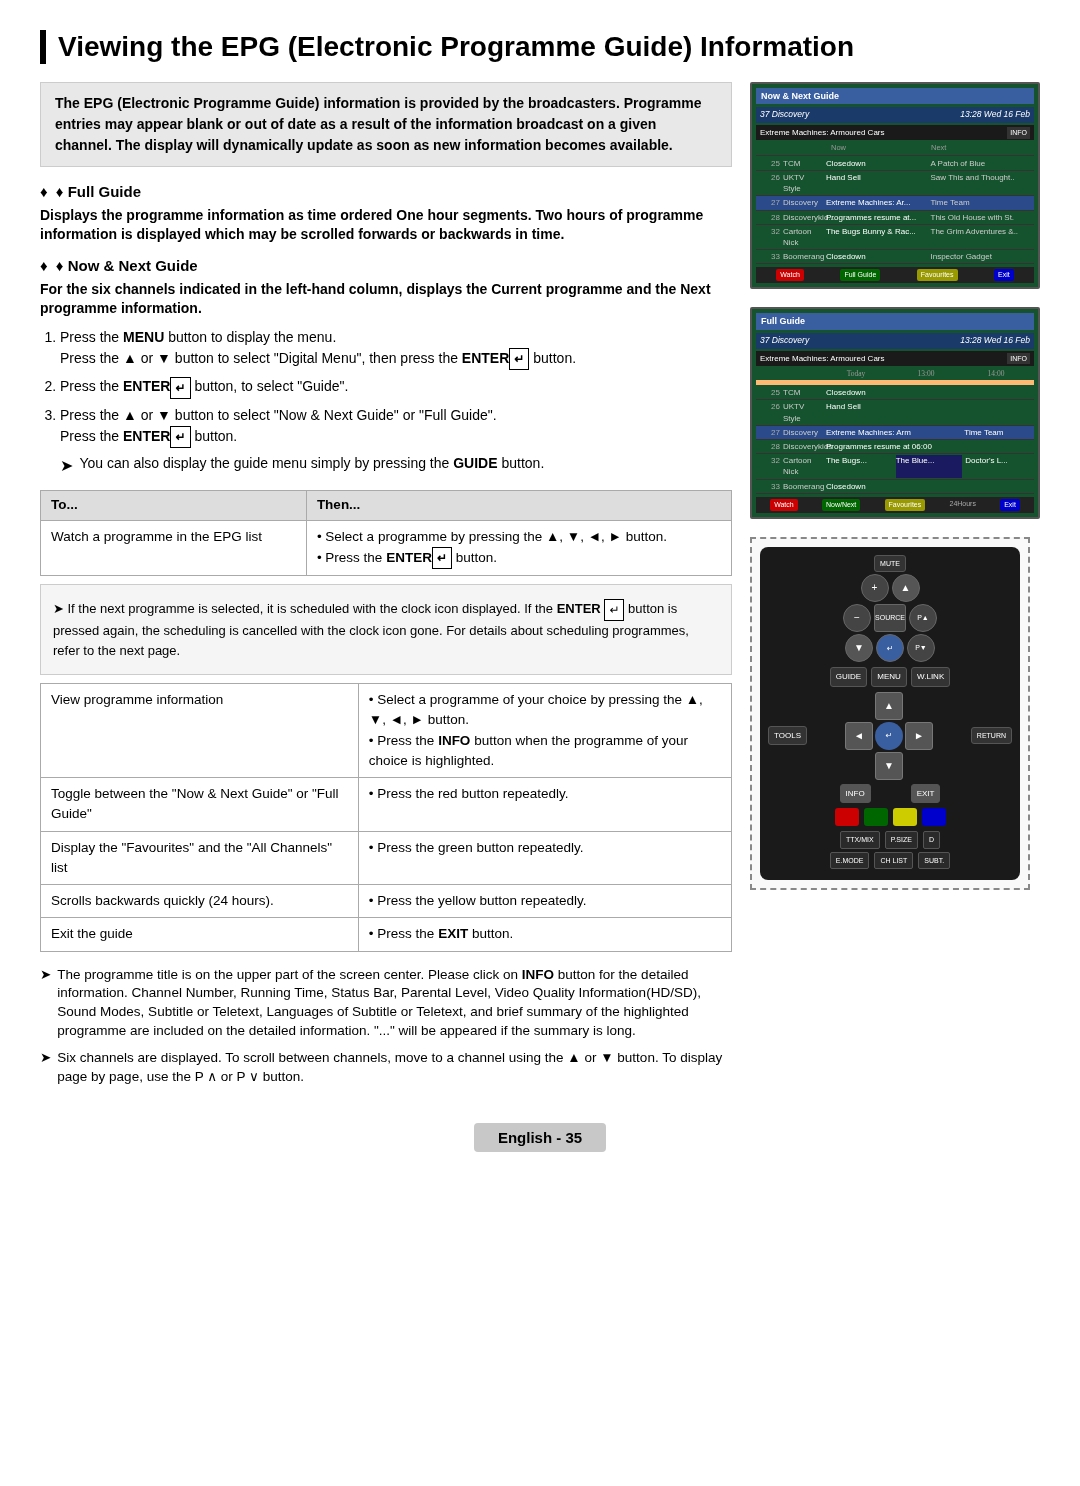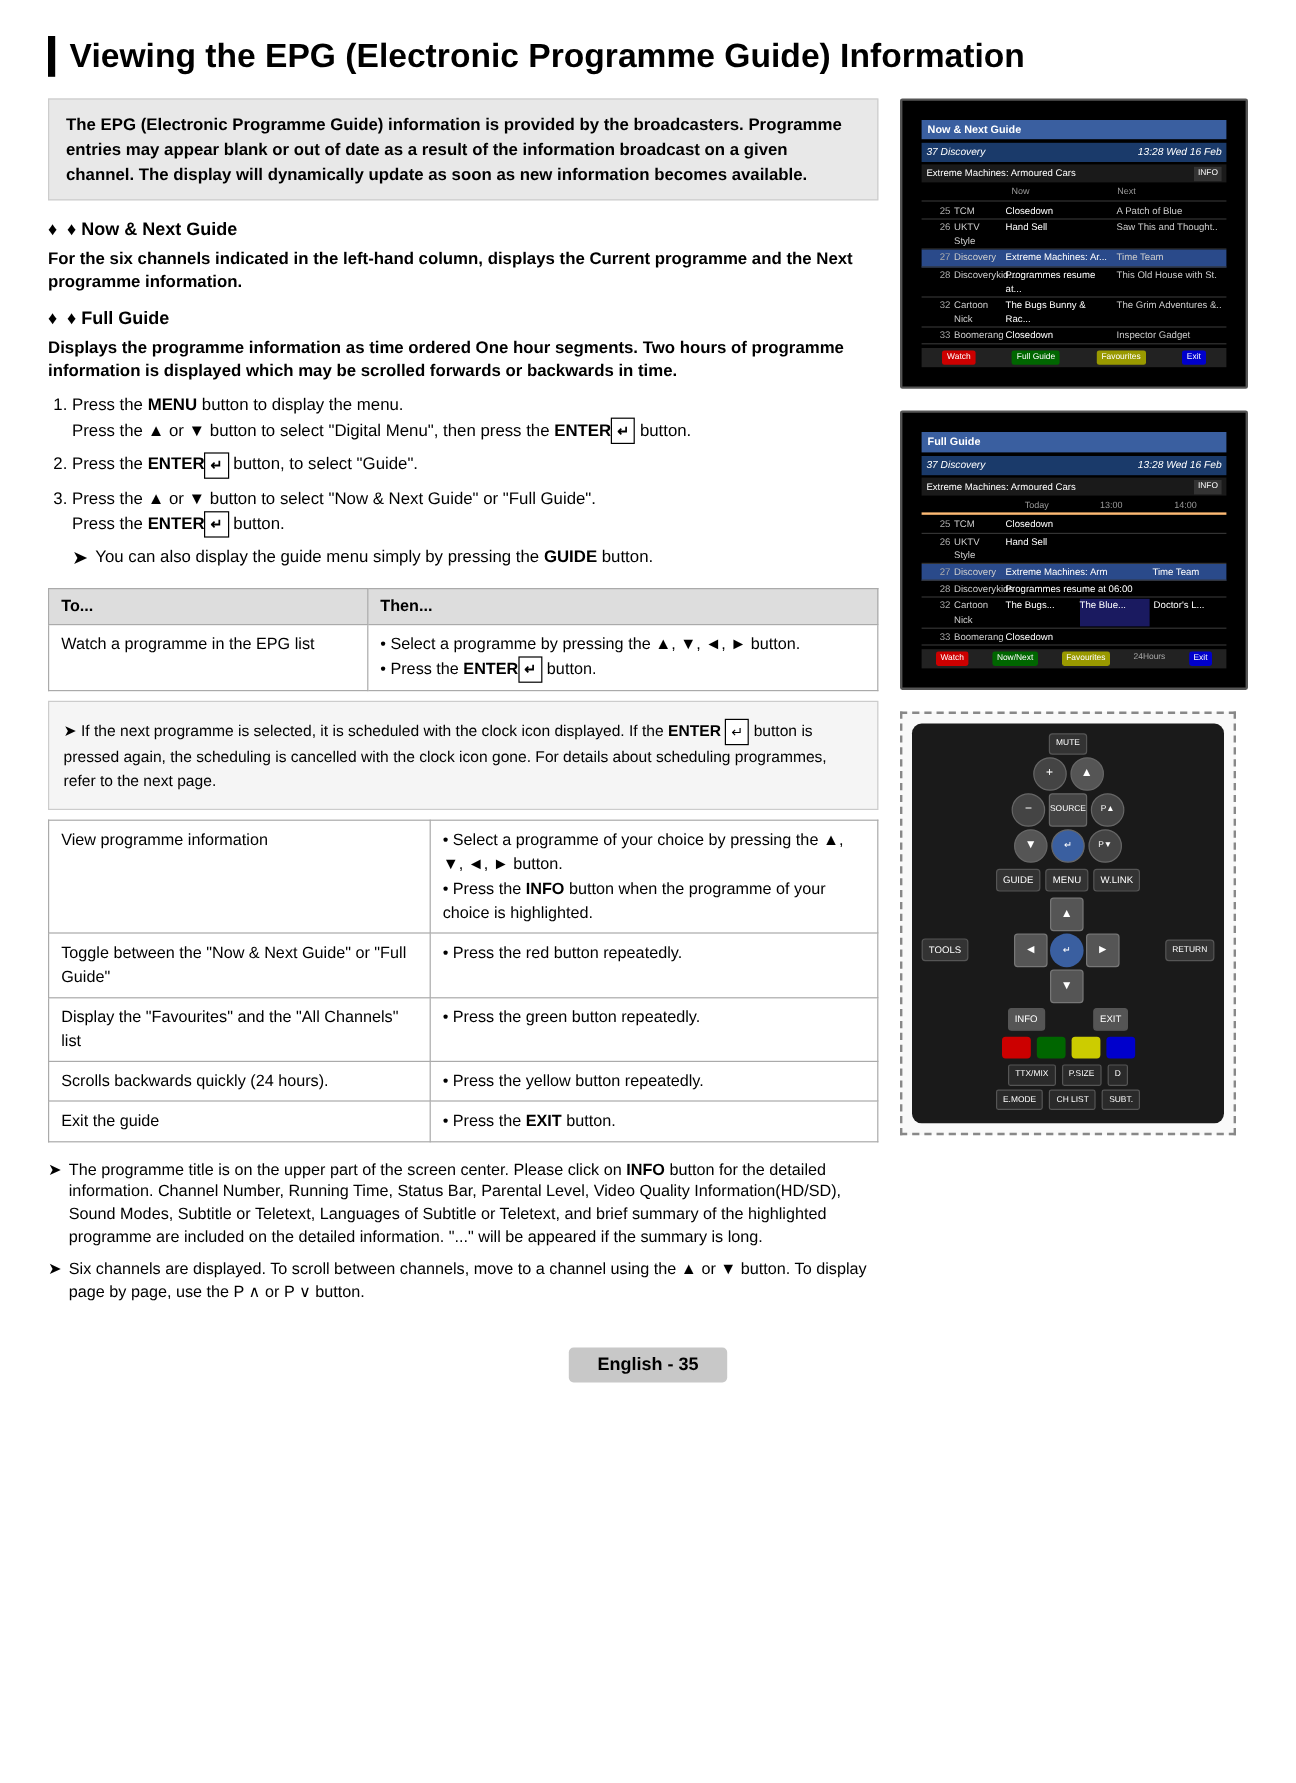--- a/index.html
+++ b/index.html
@@ -143,25 +143,25 @@
       background: #c8c8c8;
       border-radius: 4px;
       padding: 4px 24px;
       font-size: 15px;
       font-weight: bold;
     }
 
     
     .epg-screen {
       border: 2px solid #555;
-      background: #000000;
+      background: #14532d;
       color: #fff;
       font-size: 9px;
       margin-bottom: 8px;
-      padding: 16px;
+      padding: 4px;
       border-radius: 2px;
     }
     .epg-title-bar {
       background: #3a5fa0;
       color: #fff;
       font-weight: bold;
       padding: 2px 5px;
       font-size: 9px;
       margin-bottom: 3px;
     }
@@ -293,34 +293,34 @@
 <h1 class="page-title">Viewing the EPG (Electronic Programme Guide) Information</h1>
 
 <div class="main-content">
   <div class="left-col">
 
     <div class="intro-box">The EPG (Electronic Programme Guide) information is provided by the broadcasters. Programme entries may appear blank or out of date as a result of the information broadcast on a given channel. The display will dynamically update as soon as new information becomes available.</div>
 
     <div>
       <div class="section-title">
         <span class="diamond">♦</span>
-        <span>♦ Now &amp; Next Guide</span>
+        <span>♦ Full Guide</span>
       </div>
       <div class="section-desc">
-        <b>For the six channels indicated in the left-hand column, displays the Current programme and the Next programme information.</b>
+        <b>Displays the programme information as time ordered One hour segments. Two hours of programme information is displayed which may be scrolled forwards or backwards in time.</b>
       </div>
     </div>
 
     <div>
       <div class="section-title">
         <span class="diamond">♦</span>
-        <span>♦ Full Guide</span>
+        <span>♦ Now &amp; Next Guide</span>
       </div>
       <div class="section-desc">
-        <b>Displays the programme information as time ordered One hour segments. Two hours of programme information is displayed which may be scrolled forwards or backwards in time.</b>
+        <b>For the six channels indicated in the left-hand column, displays the Current programme and the Next programme information.</b>
       </div>
     </div>
 
     <ol>
       <li>
         Press the <b>MENU</b> button to display the menu.<br>
         Press the ▲ or ▼ button to select "Digital Menu", then press the <b>ENTER<span class="enter-btn">↵</span></b> button.
       </li>
       <li>
         Press the <b>ENTER<span class="enter-btn">↵</span></b> button, to select "Guide".
@@ -465,21 +465,21 @@
     <div class="epg-screen">
       <div class="epg-title-bar">Full Guide</div>
       <div class="epg-info-row">
         <span>37 Discovery</span>
         <span>13:28 Wed 16 Feb</span>
       </div>
       <div style="background:#1a1a1a;padding:2px 4px;margin-bottom:2px;font-size:8px;">
         Extreme Machines: Armoured Cars
         <span style="float:right;background:#333;padding:1px 3px;font-size:7px;">INFO</span>
       </div>
-      <div style="display:flex;padding:1px 3px;font-size:7.5px;color:#999;border-bottom:2px solid #fdba74;margin-bottom:1px;">
+      <div style="display:flex;padding:1px 3px;font-size:7.5px;color:#999;border-bottom:5px solid #fdba74;margin-bottom:1px;font-family:Liberation Serif, serif;">
         <span style="width:22px;"></span>
         <span style="width:40px;"></span>
         <span style="flex:1;text-align:center;">Today</span>
         <span style="flex:1;text-align:center;">13:00</span>
         <span style="flex:1;text-align:center;">14:00</span>
       </div>
       <div class="epg-channel-row">
         <span class="epg-ch-num">25</span>
         <span class="epg-ch-name">TCM</span>
         <span style="flex:3;font-size:8px;">Closedown</span>

